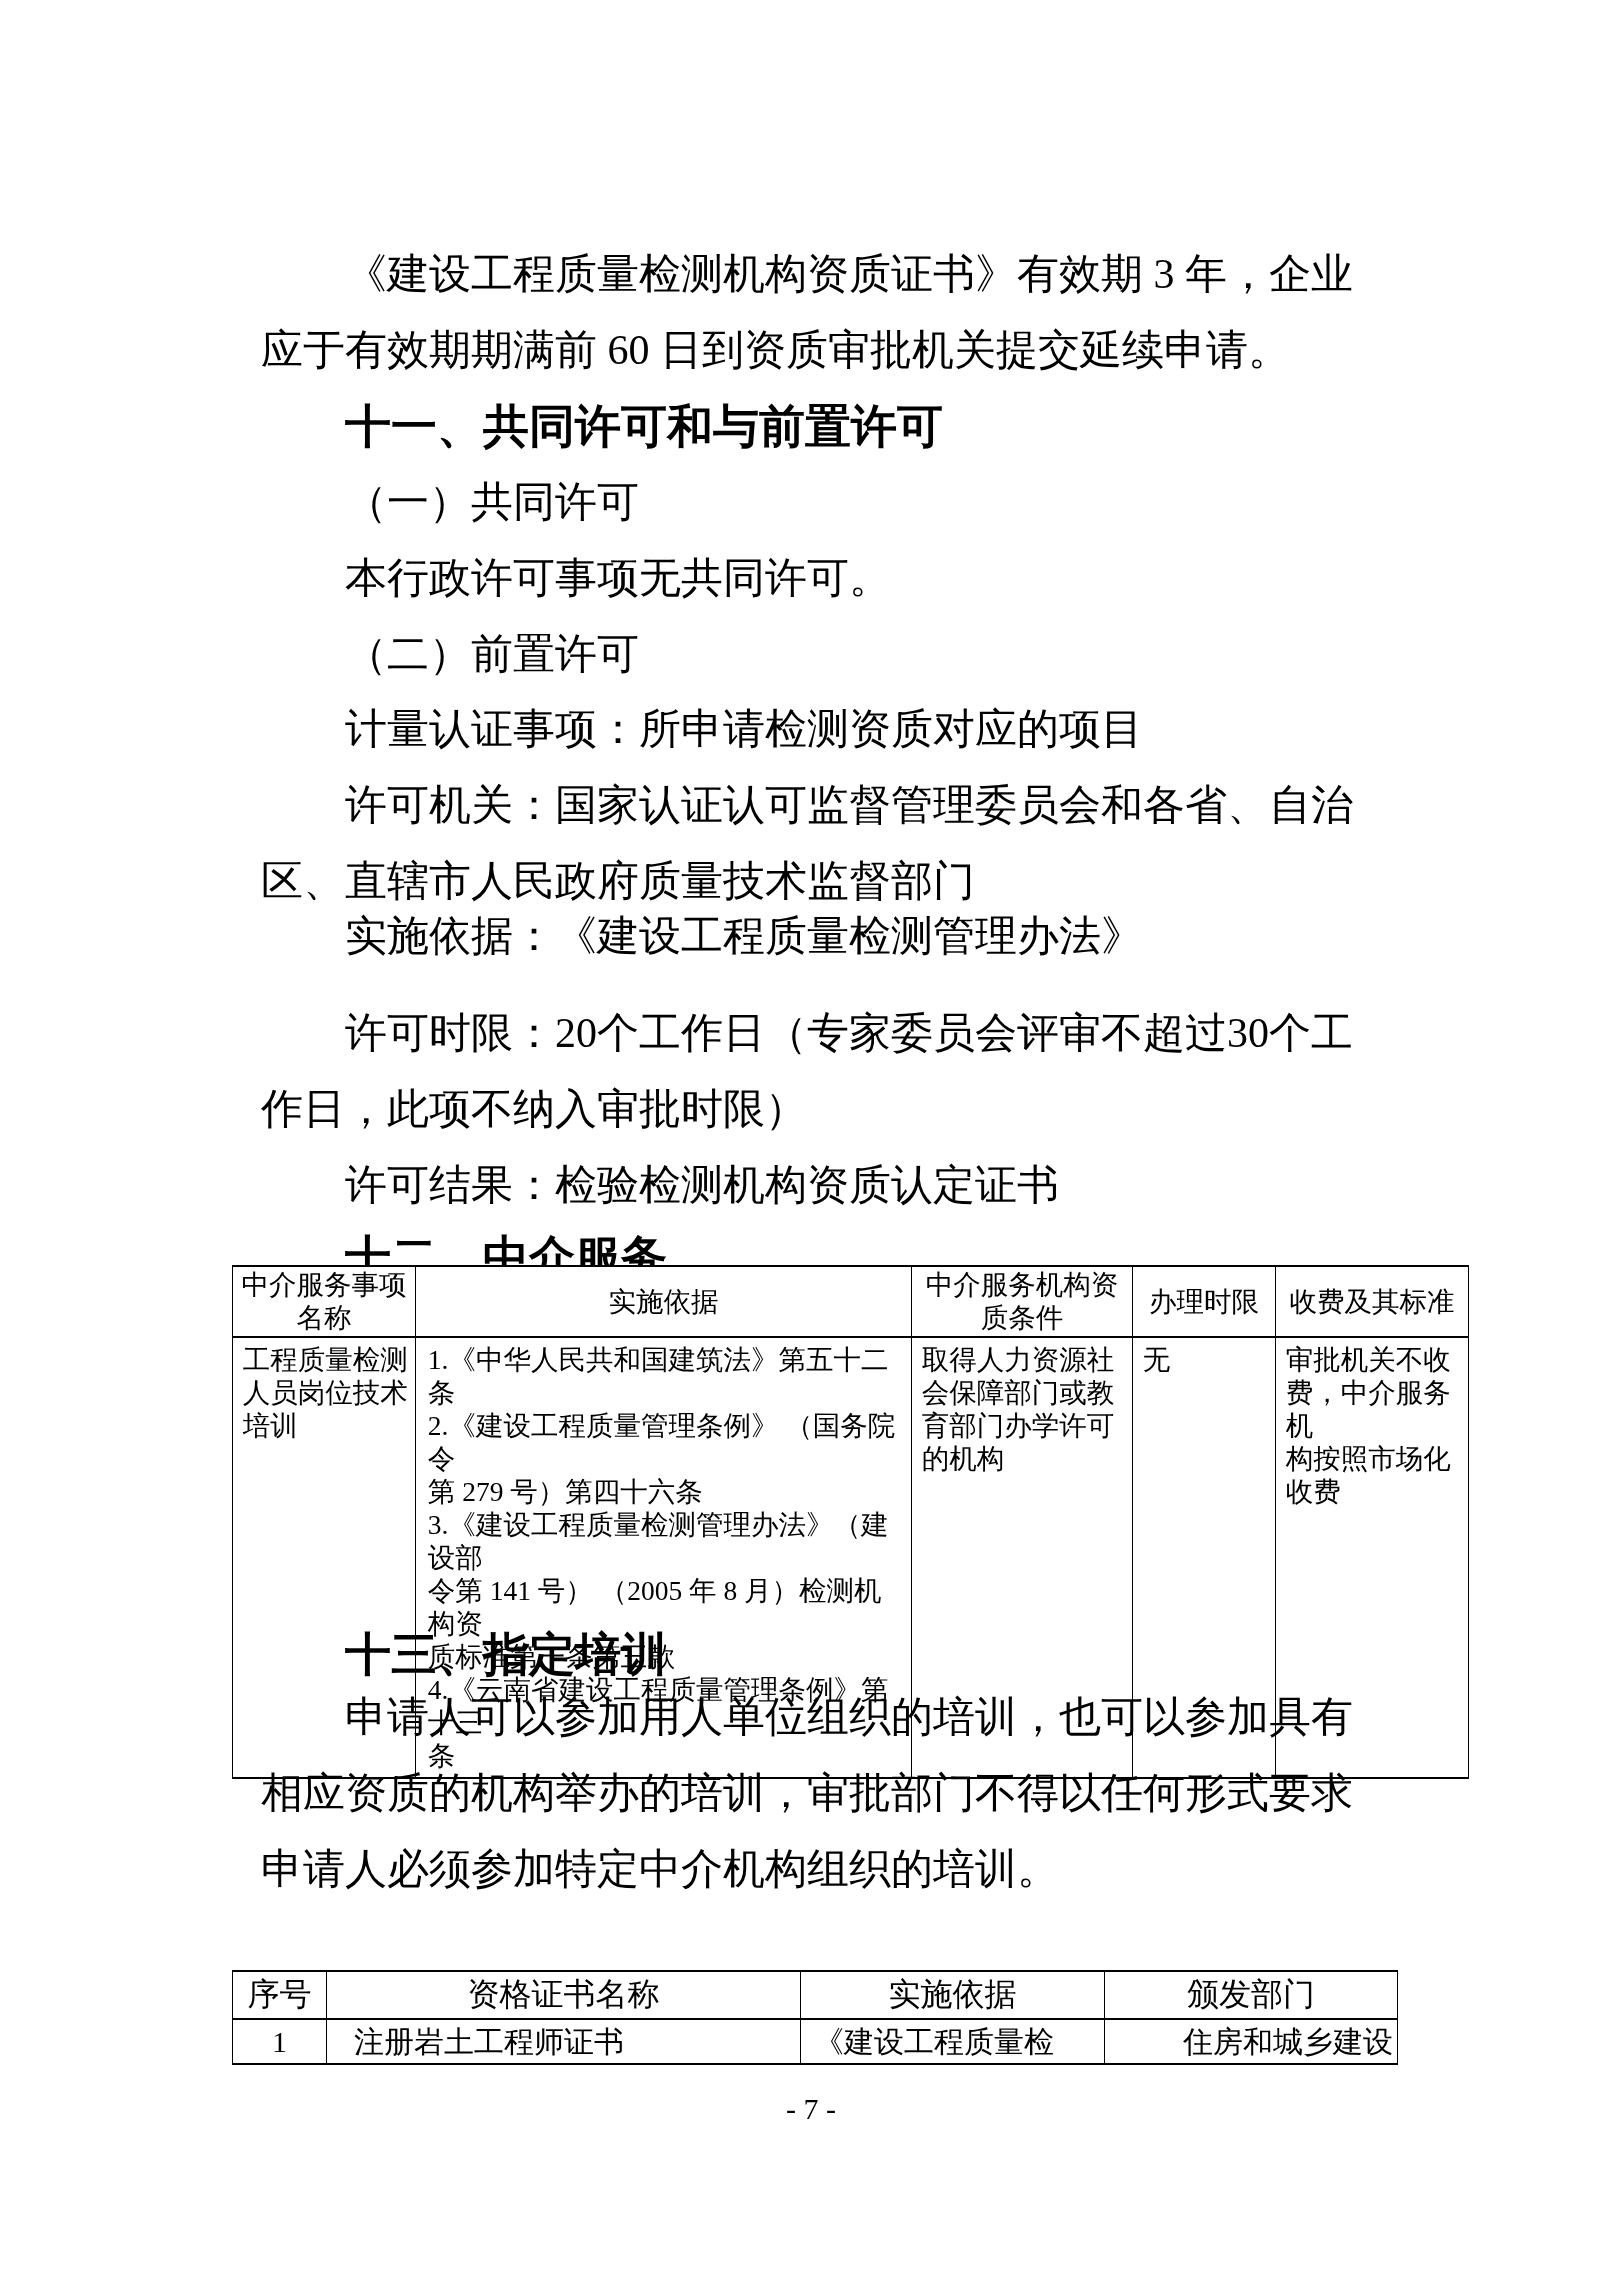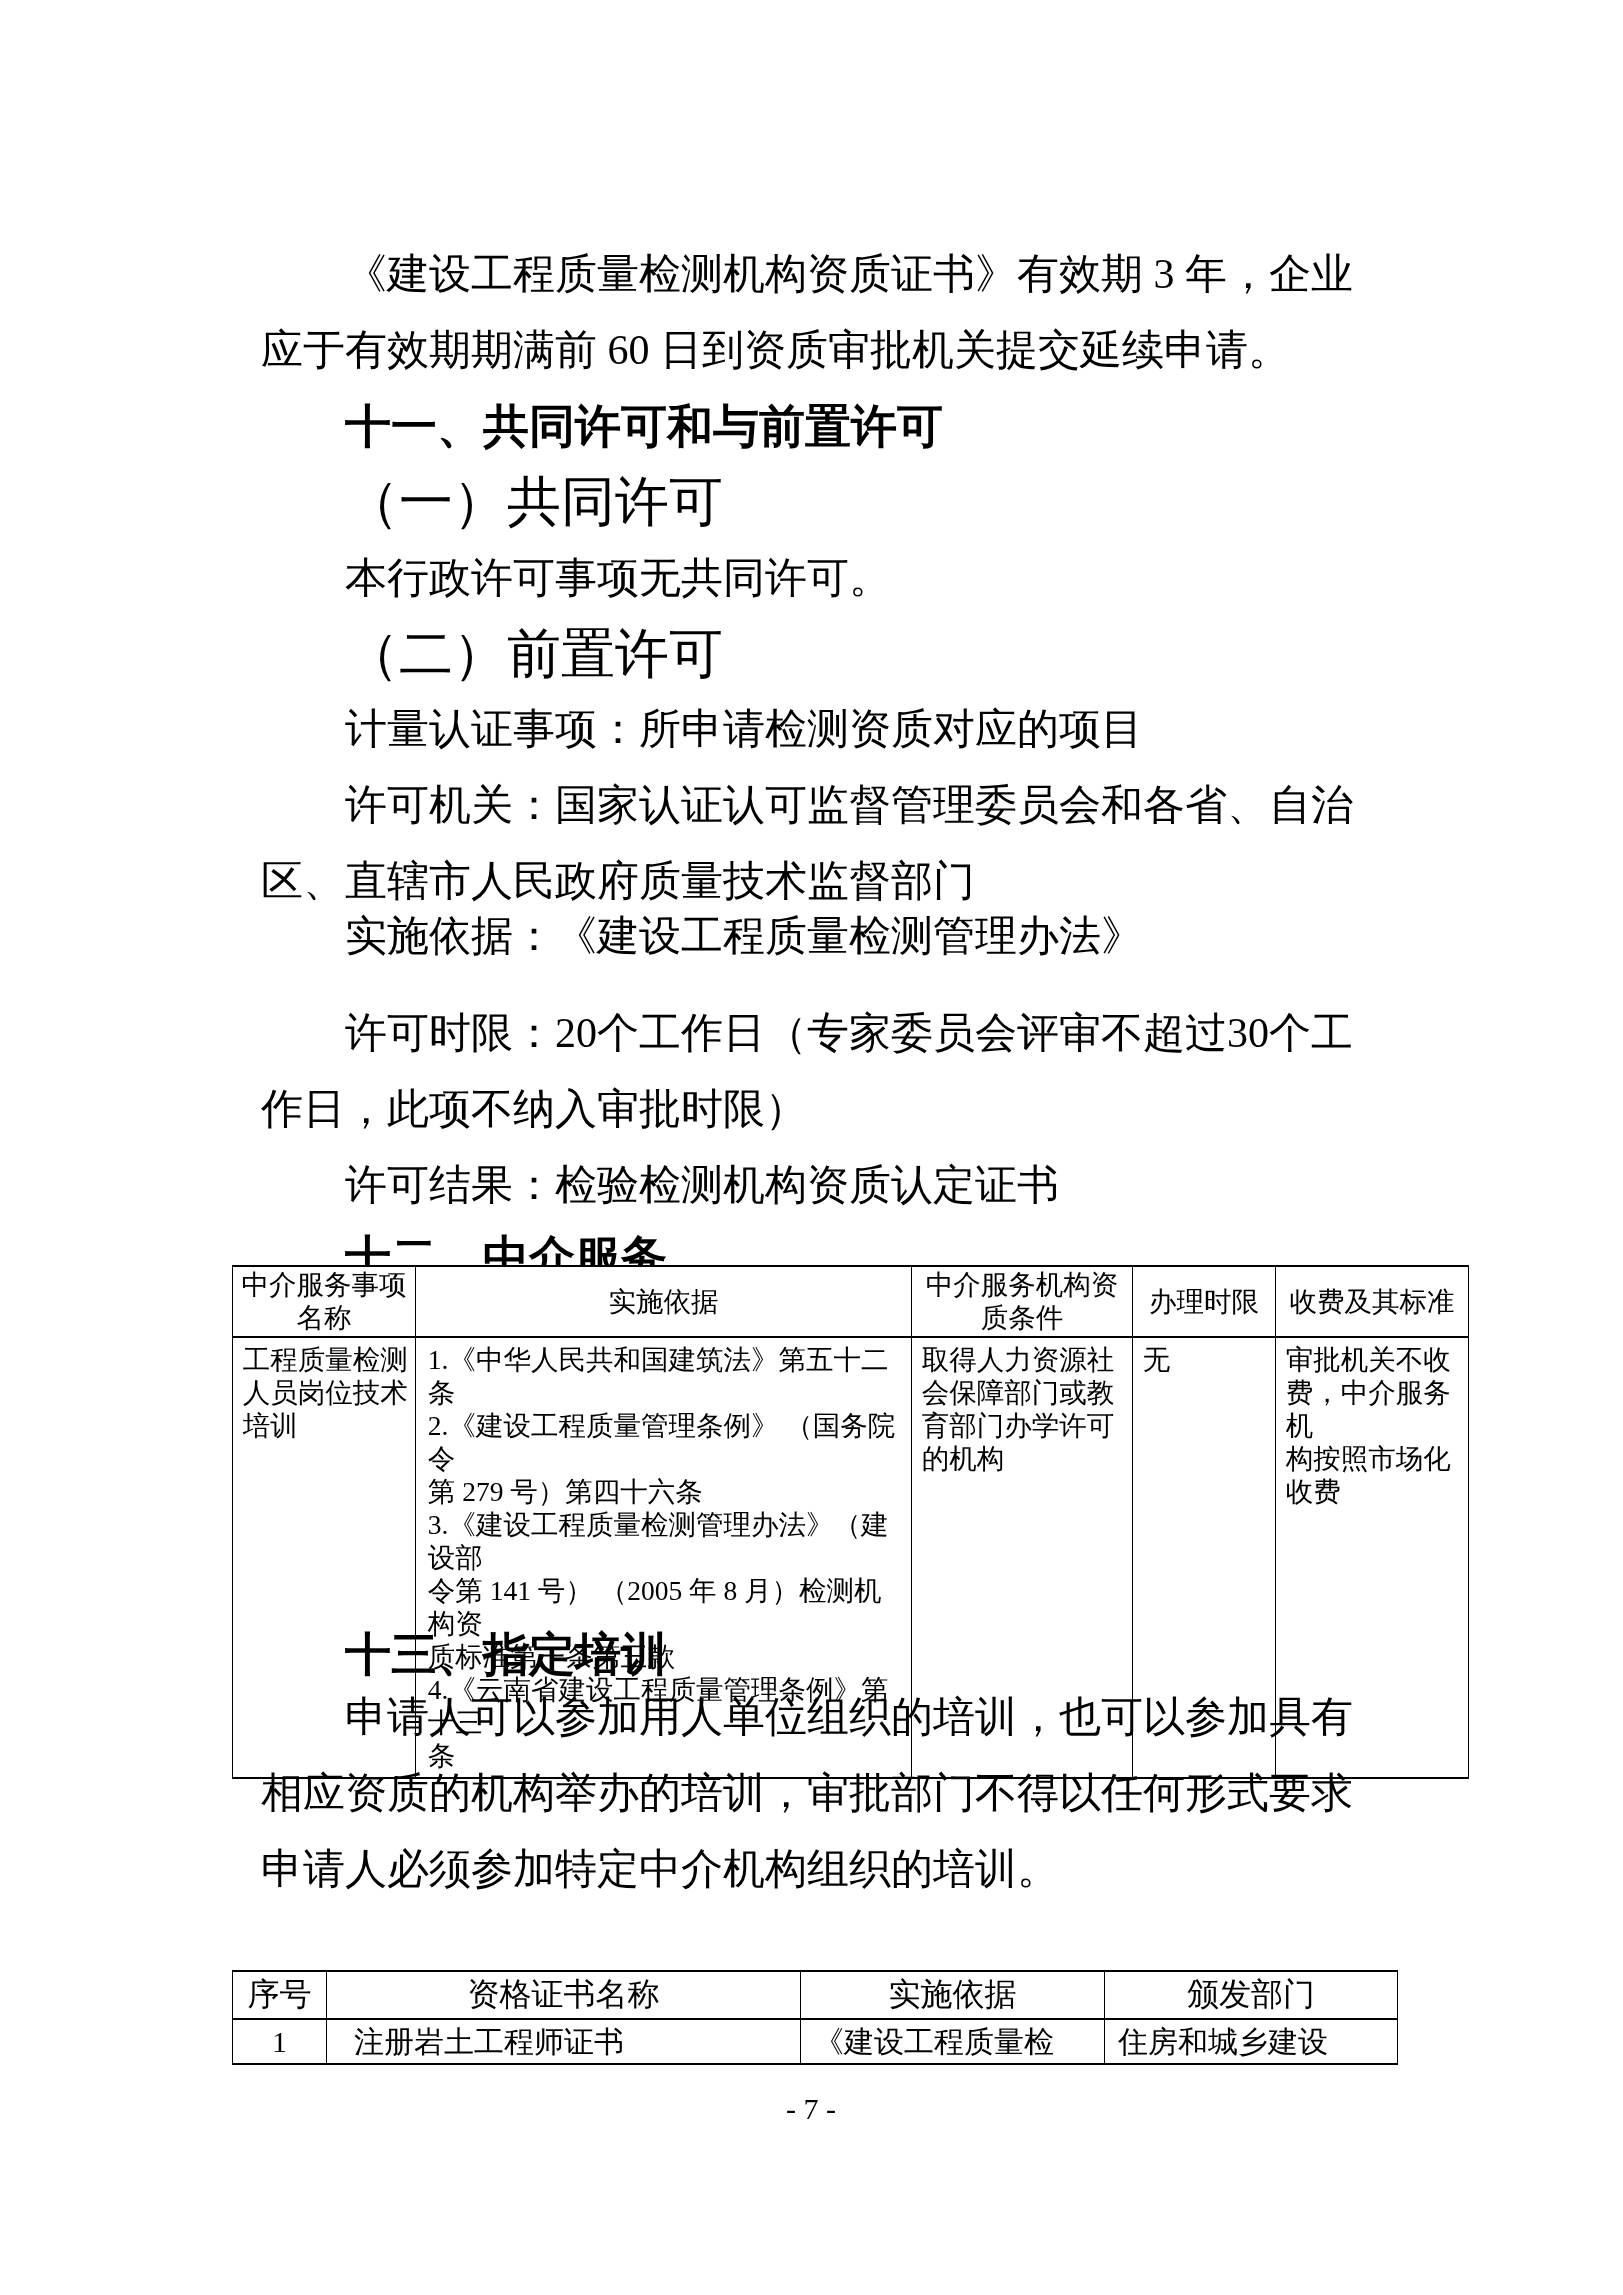--- a/index.html
+++ b/index.html
@@ -12,21 +12,21 @@
   .body-text{
     font-size:42px;line-height:76px;white-space:pre-line;
     font-family:"Liberation Serif","DejaVu Serif",serif;
   }
   .indent{text-indent:84px;}
   .heading{
     font-size:46px;line-height:76px;font-weight:bold;
     font-family:"Liberation Sans","DejaVu Sans",sans-serif;
     text-indent:84px;white-space:pre-line;
   }
-  .subheading{font-size:54px;line-height:76px;text-indent:84px;white-space:pre-line;}
+  .subheading{font-size:42px;line-height:76px;text-indent:84px;white-space:pre-line;}
   table{border-collapse:collapse;table-layout:fixed;background:#fff;}
   .doc-table{position:absolute;}
   .doc-table td,.doc-table th{
     border:1.3px solid #000;font-weight:normal;color:#000;
     white-space:pre-line;overflow:hidden;
   }
   
   .t1{left:232px;top:1265px;width:1236px;}
   .t1 th{border-top:2.6px solid #000;border-bottom:2.6px solid #000;
          font-size:27.5px;line-height:33px;text-align:center;vertical-align:middle;height:65px;padding:1.3px 3.9px;}
@@ -35,21 +35,21 @@
   .t1 td.c2{padding-left:11.8px;}
   
   .t2{left:232px;top:1970px;width:1165px;}
   .t2 th{border-top:2.6px solid #000;border-bottom:2.6px solid #000;
          font-size:32px;line-height:35px;text-align:center;vertical-align:middle;height:43px;padding:1.3px 3.9px;}
   .t2 td{border-bottom:2.6px solid #000;font-size:30px;line-height:35px;
          vertical-align:middle;height:41px;padding:1.3px 3.9px;text-align:left;}
   .t2 td.center{text-align:center;}
   .t2 td.name{padding-left:27px;}
   .t2 td.basis{padding-left:13px;}
-  .t2 td.dept{padding-left:13px;}
+  .t2 td.dept{padding-left:13px;text-align:right;}
   .footer{
     position:absolute;left:245px;width:1132px;top:2089px;
     font-size:30px;line-height:39px;text-align:center;
   }
 </style>
 </head>
 <body>
 
 <div class="page">
 

